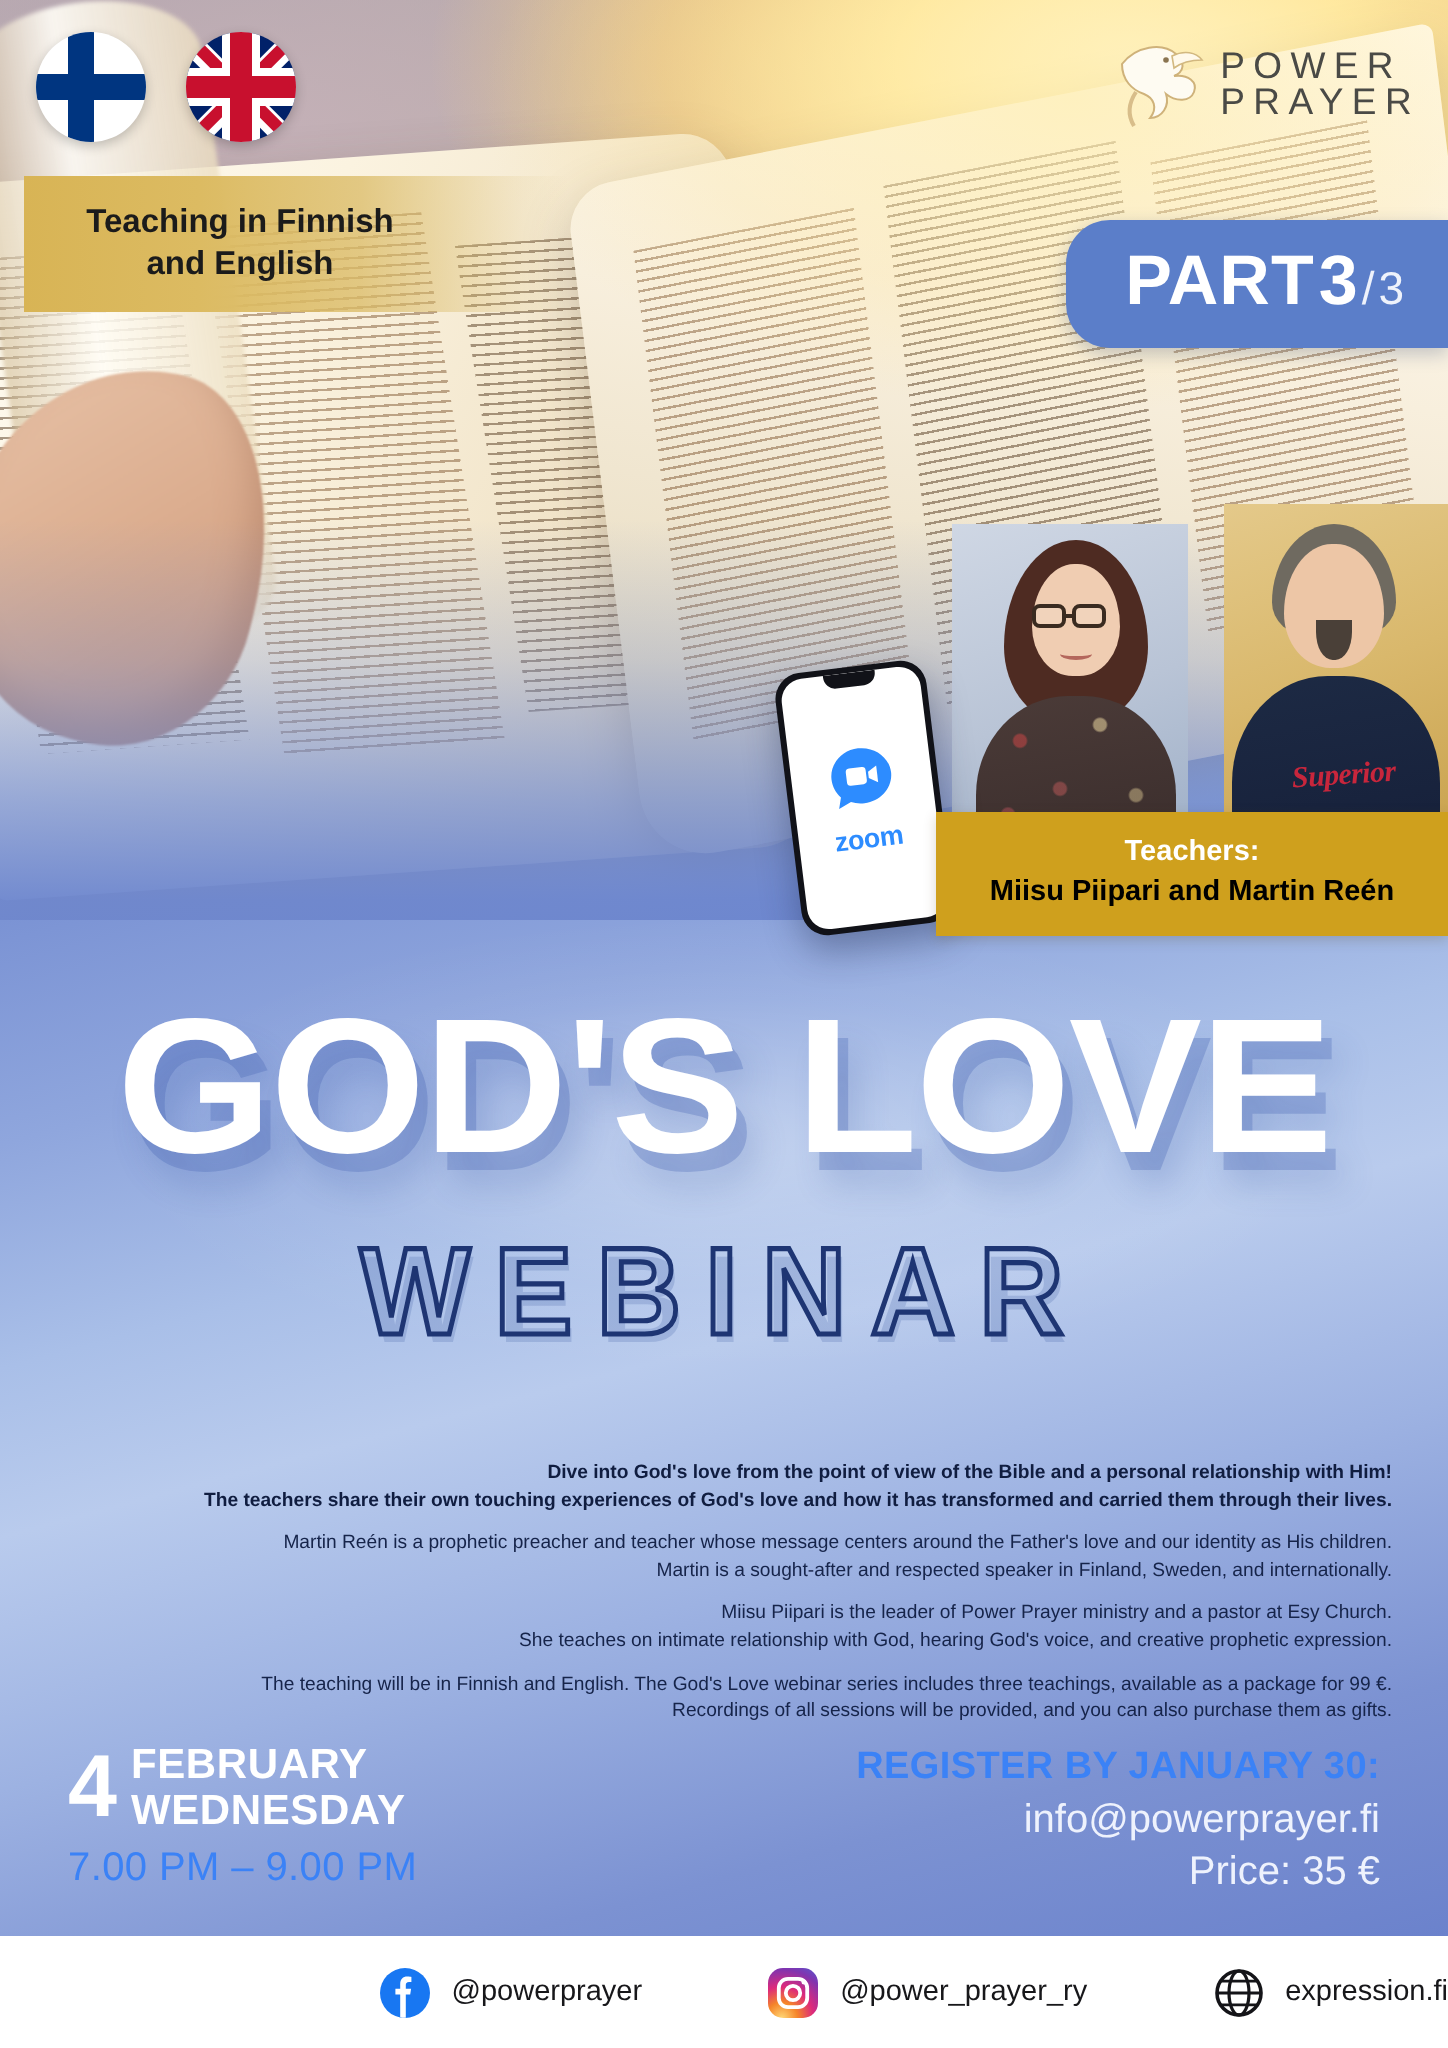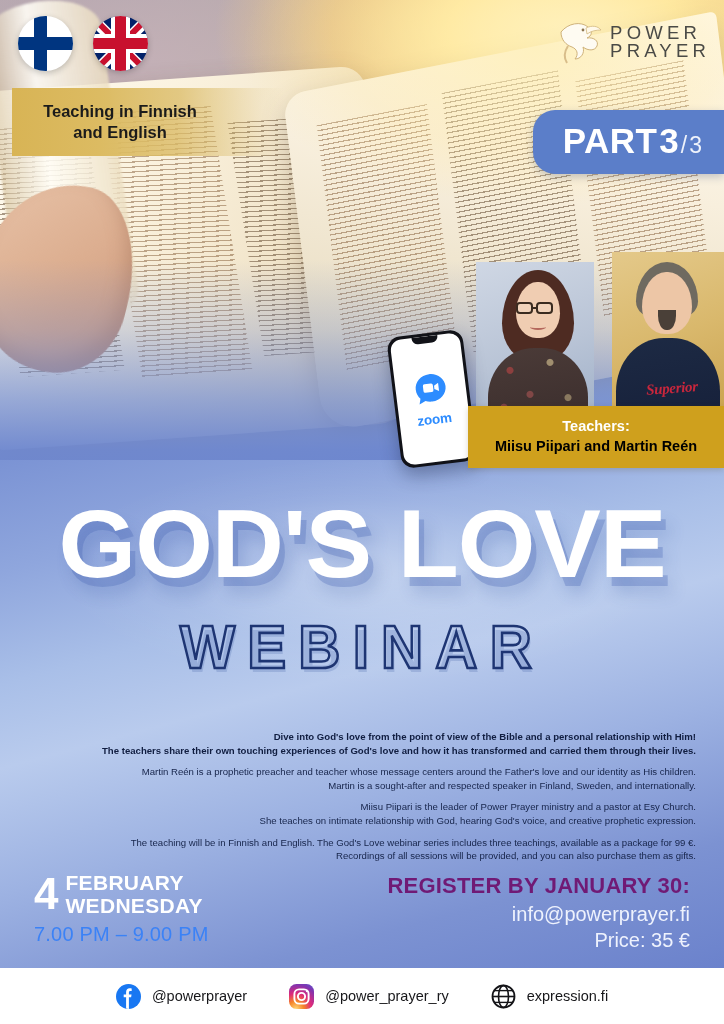--- a/index.html
+++ b/index.html
@@ -328,33 +328,33 @@
   #date-words { line-height: 1.0; }
   #date-words .m, #date-words .d {
     font-size: 21px; font-weight: bold; color: #ffffff; letter-spacing: 0.3px; display: block;
   }
   #date-words .d { margin-top: 2px; }
   #date-time {
     margin-top: 7px; font-size: 20px; color: #3b82f6; letter-spacing: 0.2px;
   }
   #register-block { text-align: right; }
   #register-block .r1 {
-    font-size: 22px; font-weight: bold; color: #701a75; letter-spacing: 0.2px; line-height: 1.3;
+    font-size: 19px; font-weight: bold; color: #3b82f6; letter-spacing: 0.2px; line-height: 1.3;
   }
   #register-block .r2, #register-block .r3 {
     font-size: 20px; color: #eef2fd; line-height: 1.3;
   }
 
   
   #footer {
     position: absolute; left: 0; top: 968px;
     width: 724px; height: 56px;
     background: #ffffff;
-    display: flex; align-items: center; justify-content: center;
-    gap: 42px; z-index: 20;
+    display: flex; align-items: center; justify-content: flex-end;
+    gap: 63px; z-index: 20;
   }
   .social { display: flex; align-items: center; gap: 11px; }
   .social .label { font-size: 14.5px; color: #17171a; }
   .ic { width: 25px; height: 25px; flex: none; }
 </style>
 </head>
 <body>
 
 <div id="poster">
 

